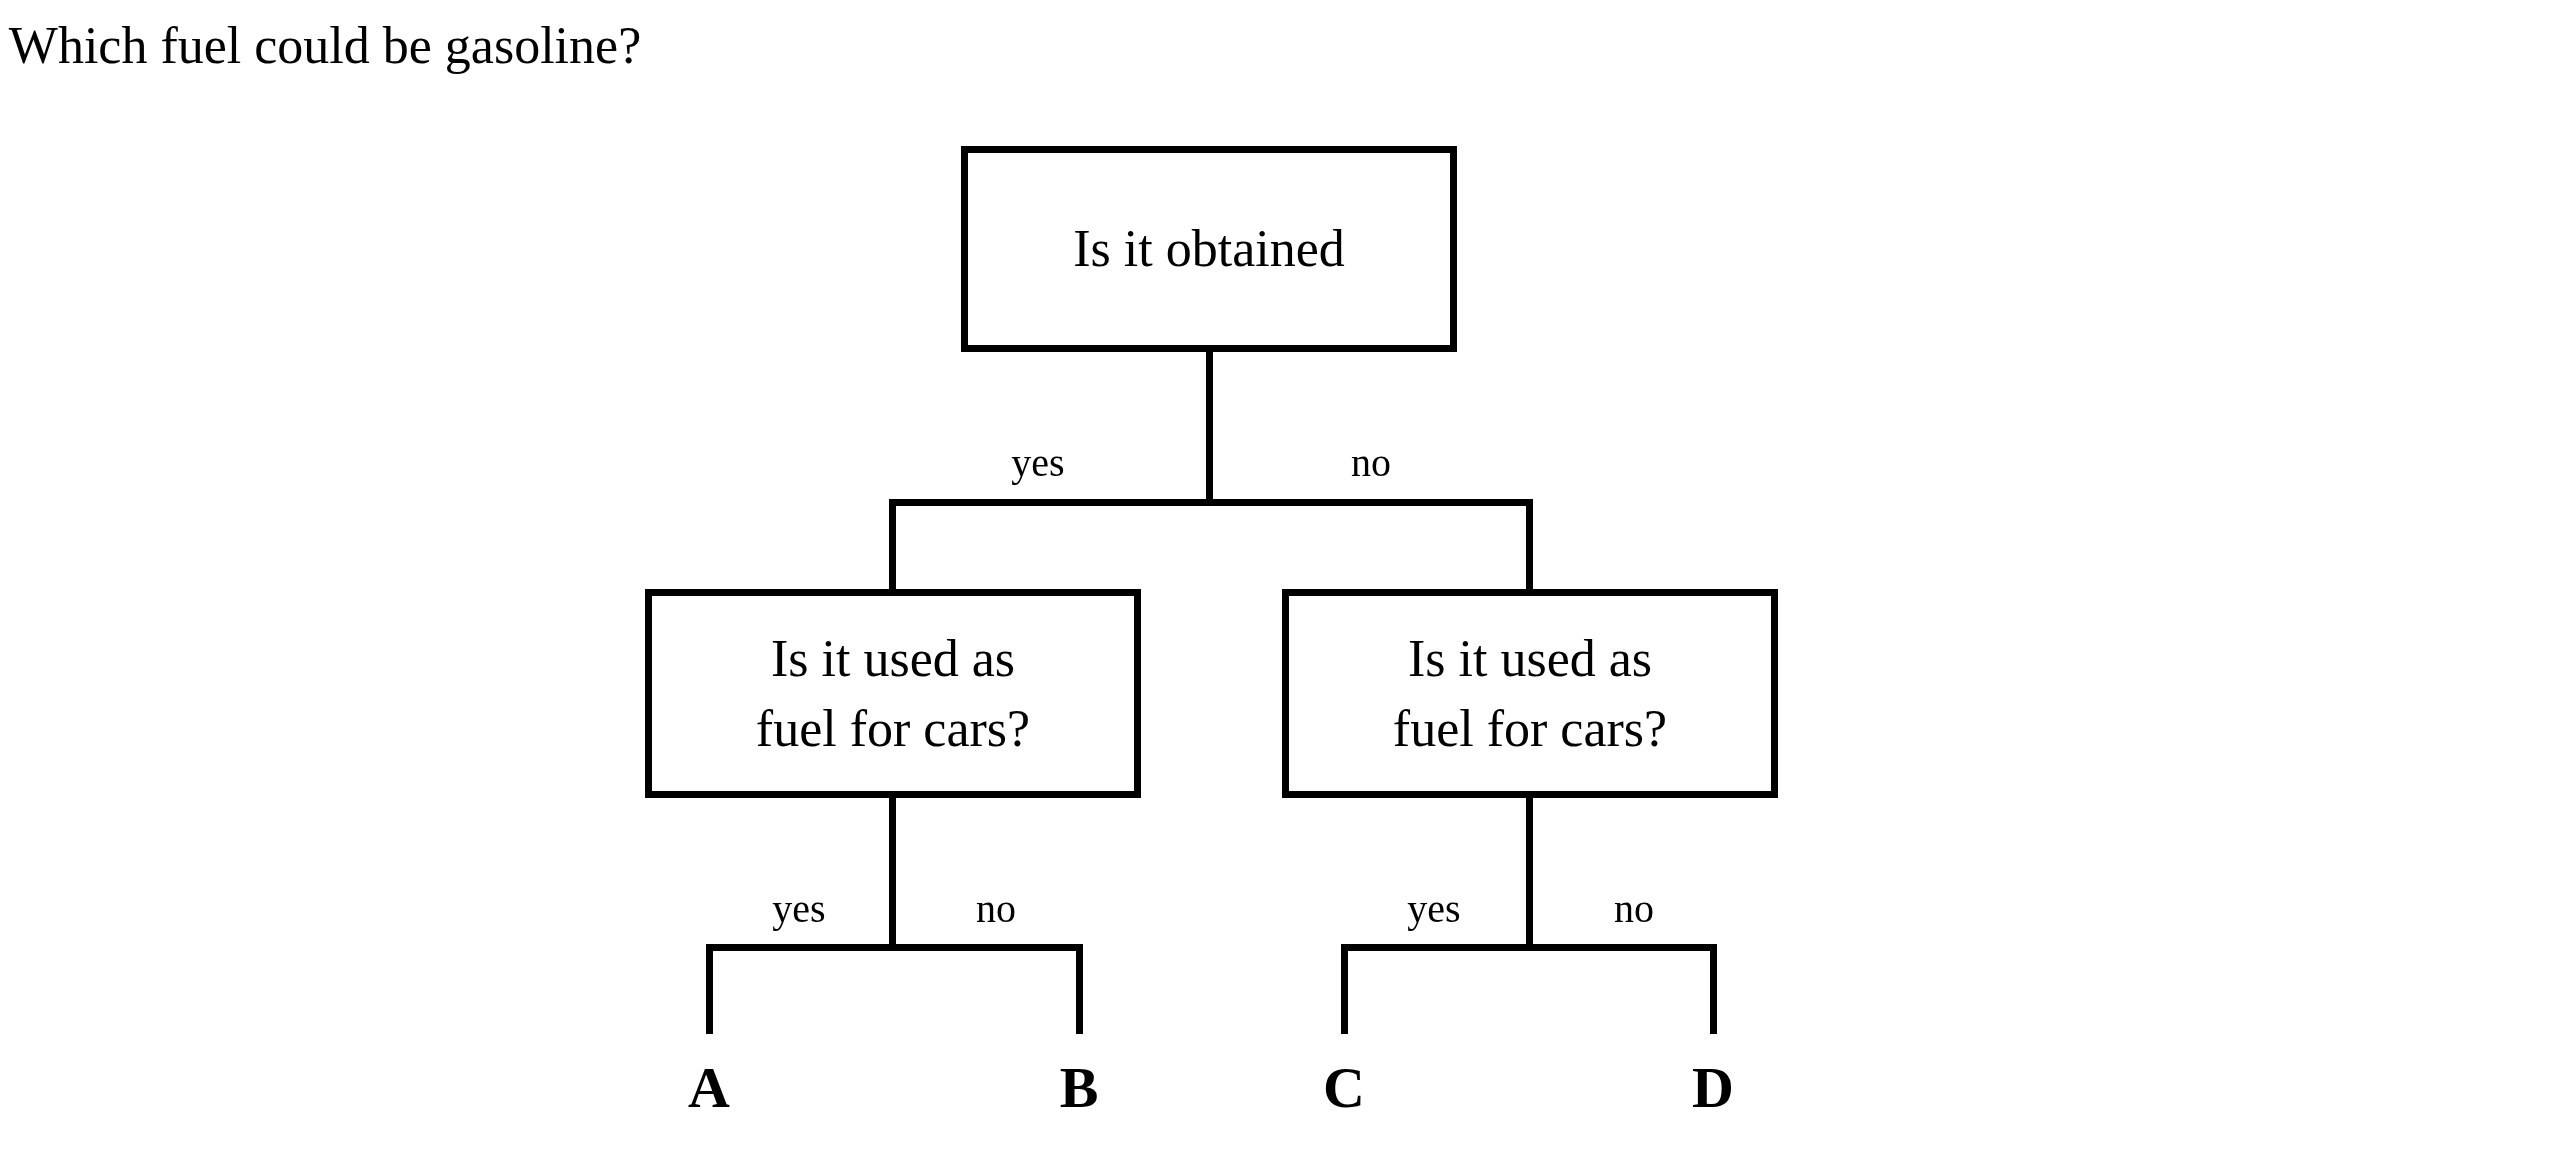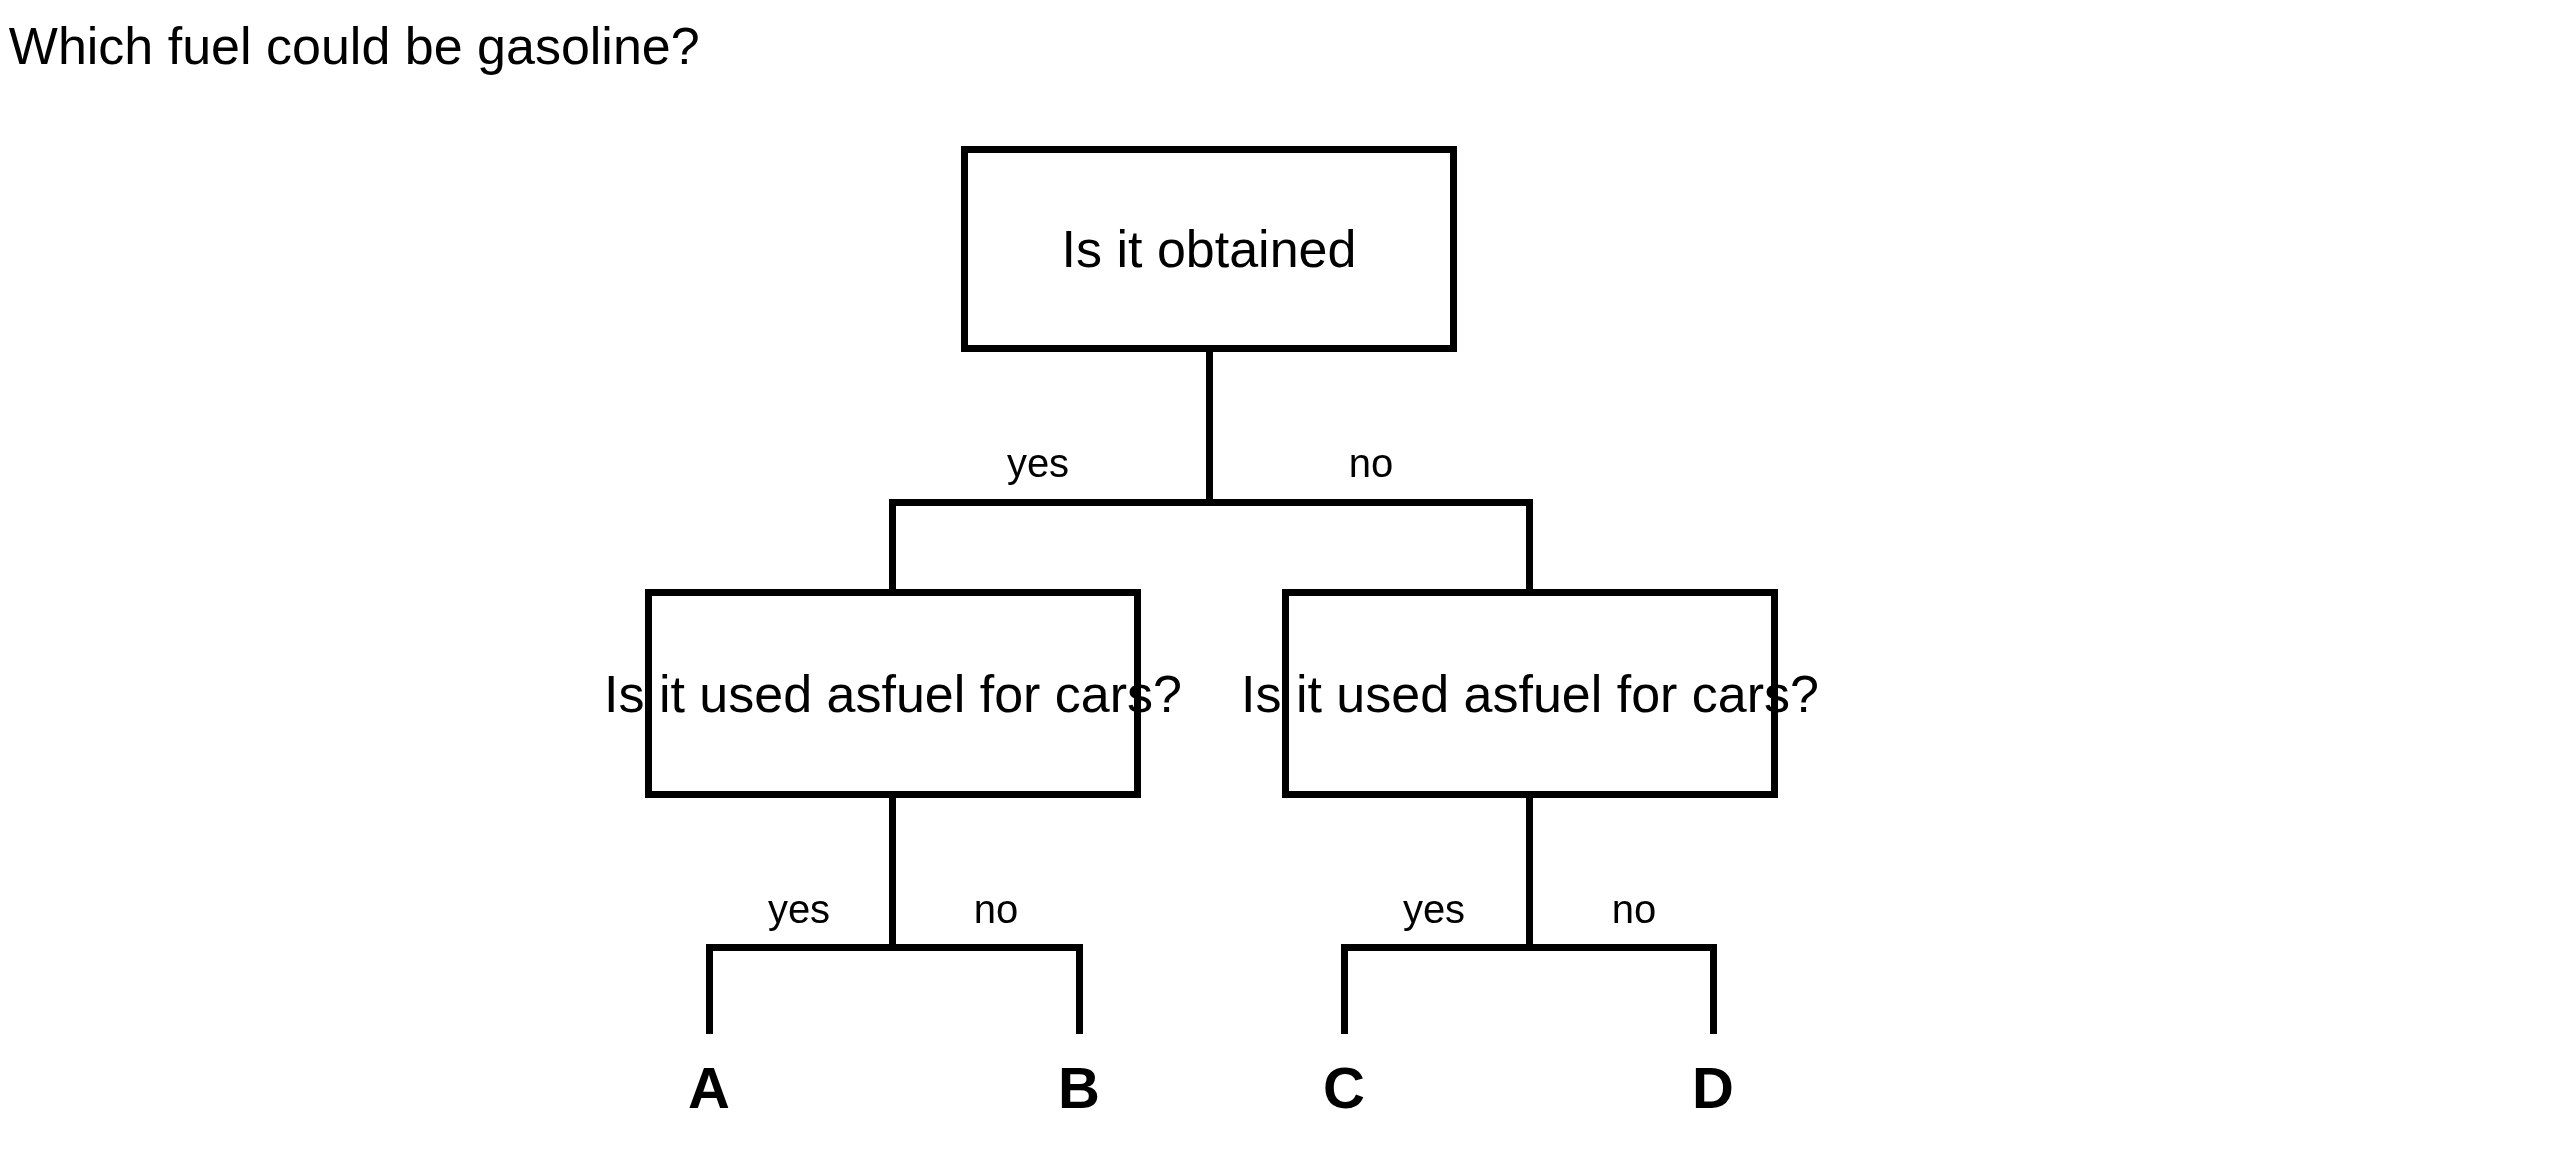--- a/index.html
+++ b/index.html
@@ -1,30 +1,30 @@
 <!DOCTYPE html>
 <html style="--ink: #000000; --bg: #ffffff;font-size:10px"><head>
 <meta charset="utf-8">
 <style>
   :root { --ink:#000000; --bg:#ffffff; }
   html,body { margin:0; padding:0; background:var(--bg); }
   .canvas {
     position:relative; width:2248px; height:1151px;
     background:var(--bg); color:var(--ink);
-    font-family:Liberation Sans, sans-serif;
+    font-family:Liberation Serif, serif;
     overflow:hidden;
   }
   .title {
     position:absolute; left:8.8px; top:15px;
     font-size:52px; line-height:1.2; white-space:nowrap;
   }
   .qbox {
     position:absolute; box-sizing:border-box;
     border:7px solid var(--ink); background:var(--bg);
-    display:flex; flex-direction:row; align-items:center; justify-content:center;
+    display:flex; flex-direction:column; align-items:center; justify-content:center;
     text-align:center; font-size:52px; line-height:70px; white-space:nowrap;
   }
   .hline, .vline { position:absolute; background:var(--ink); }
   .lbl {
     position:absolute; transform:translate(-50%,-50%);
     font-size:40px; line-height:1; white-space:nowrap;
   }
   .leaf {
     position:absolute; transform:translateX(-50%);
     font-size:58px; font-weight:bold; line-height:1; white-space:nowrap;

